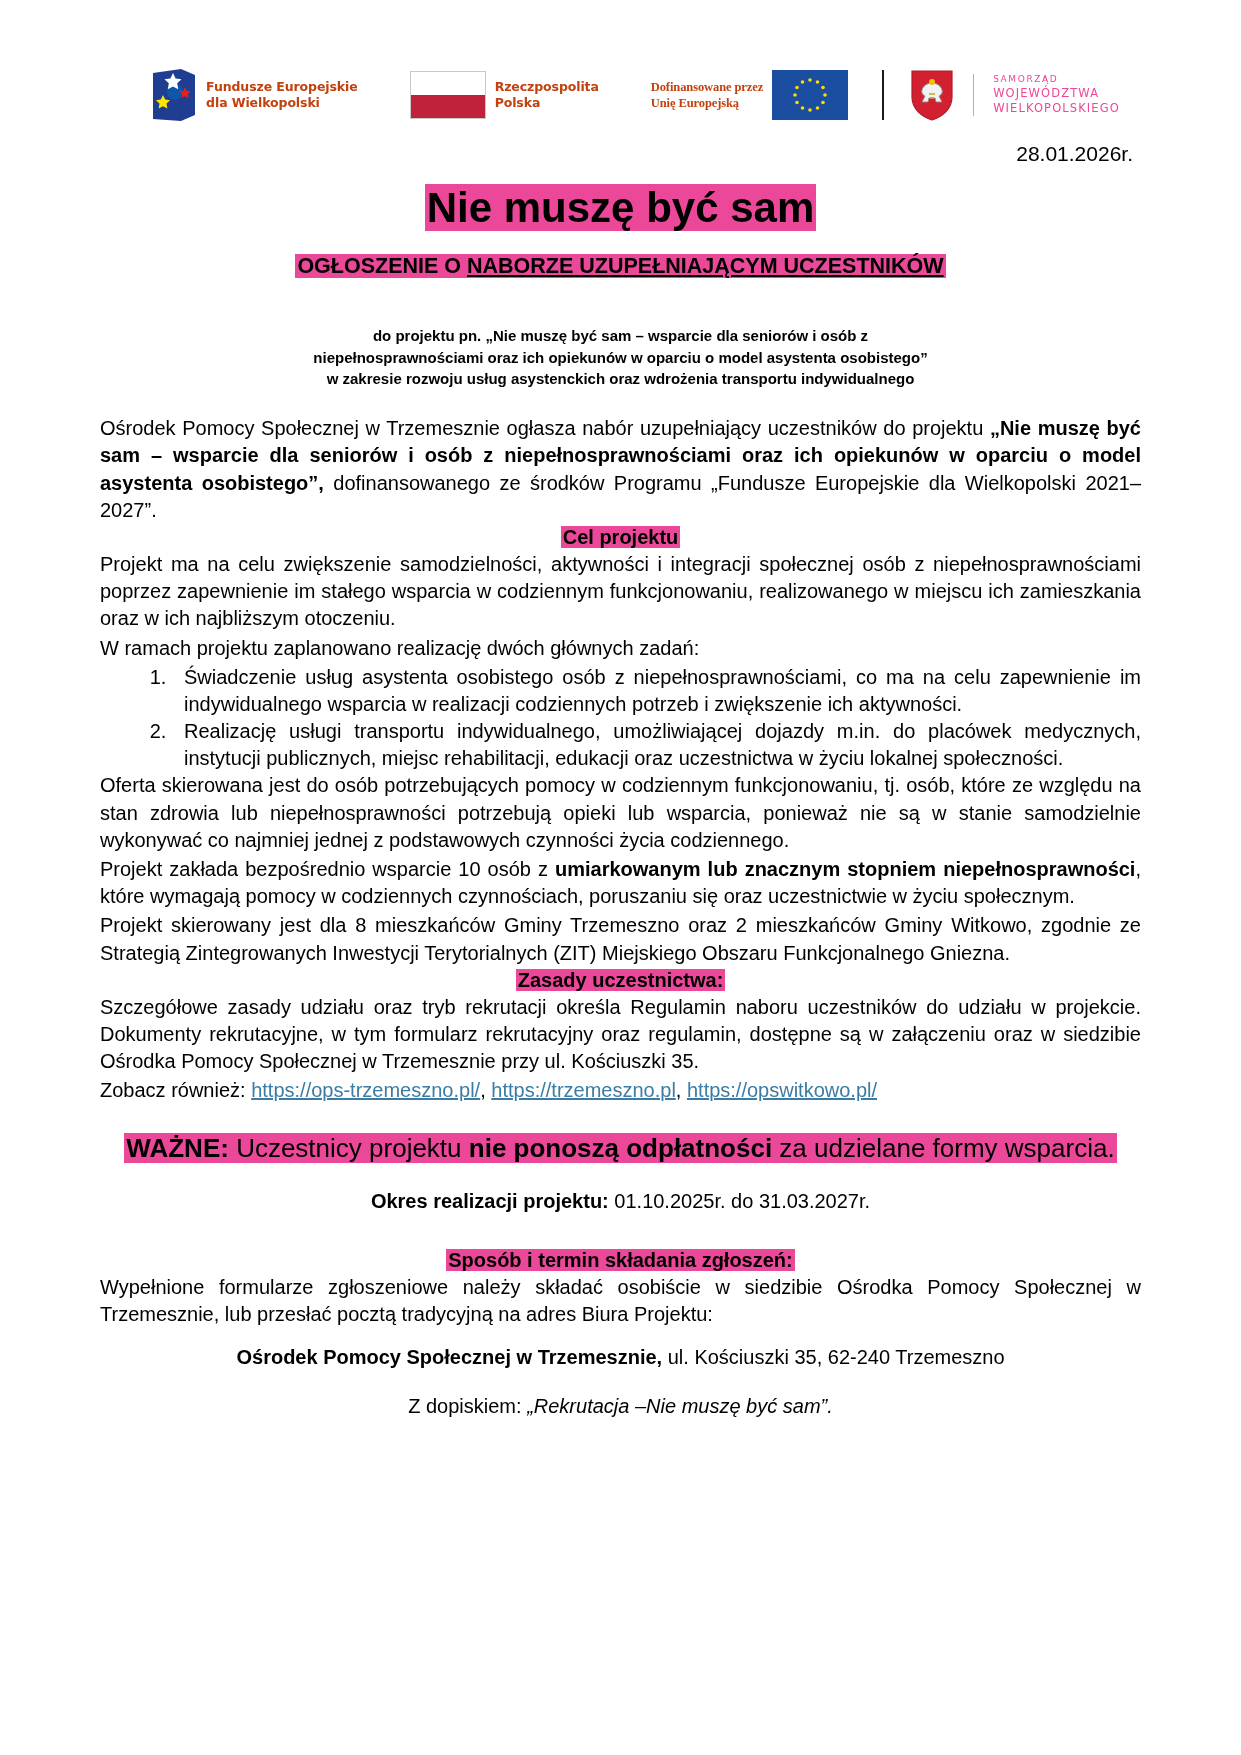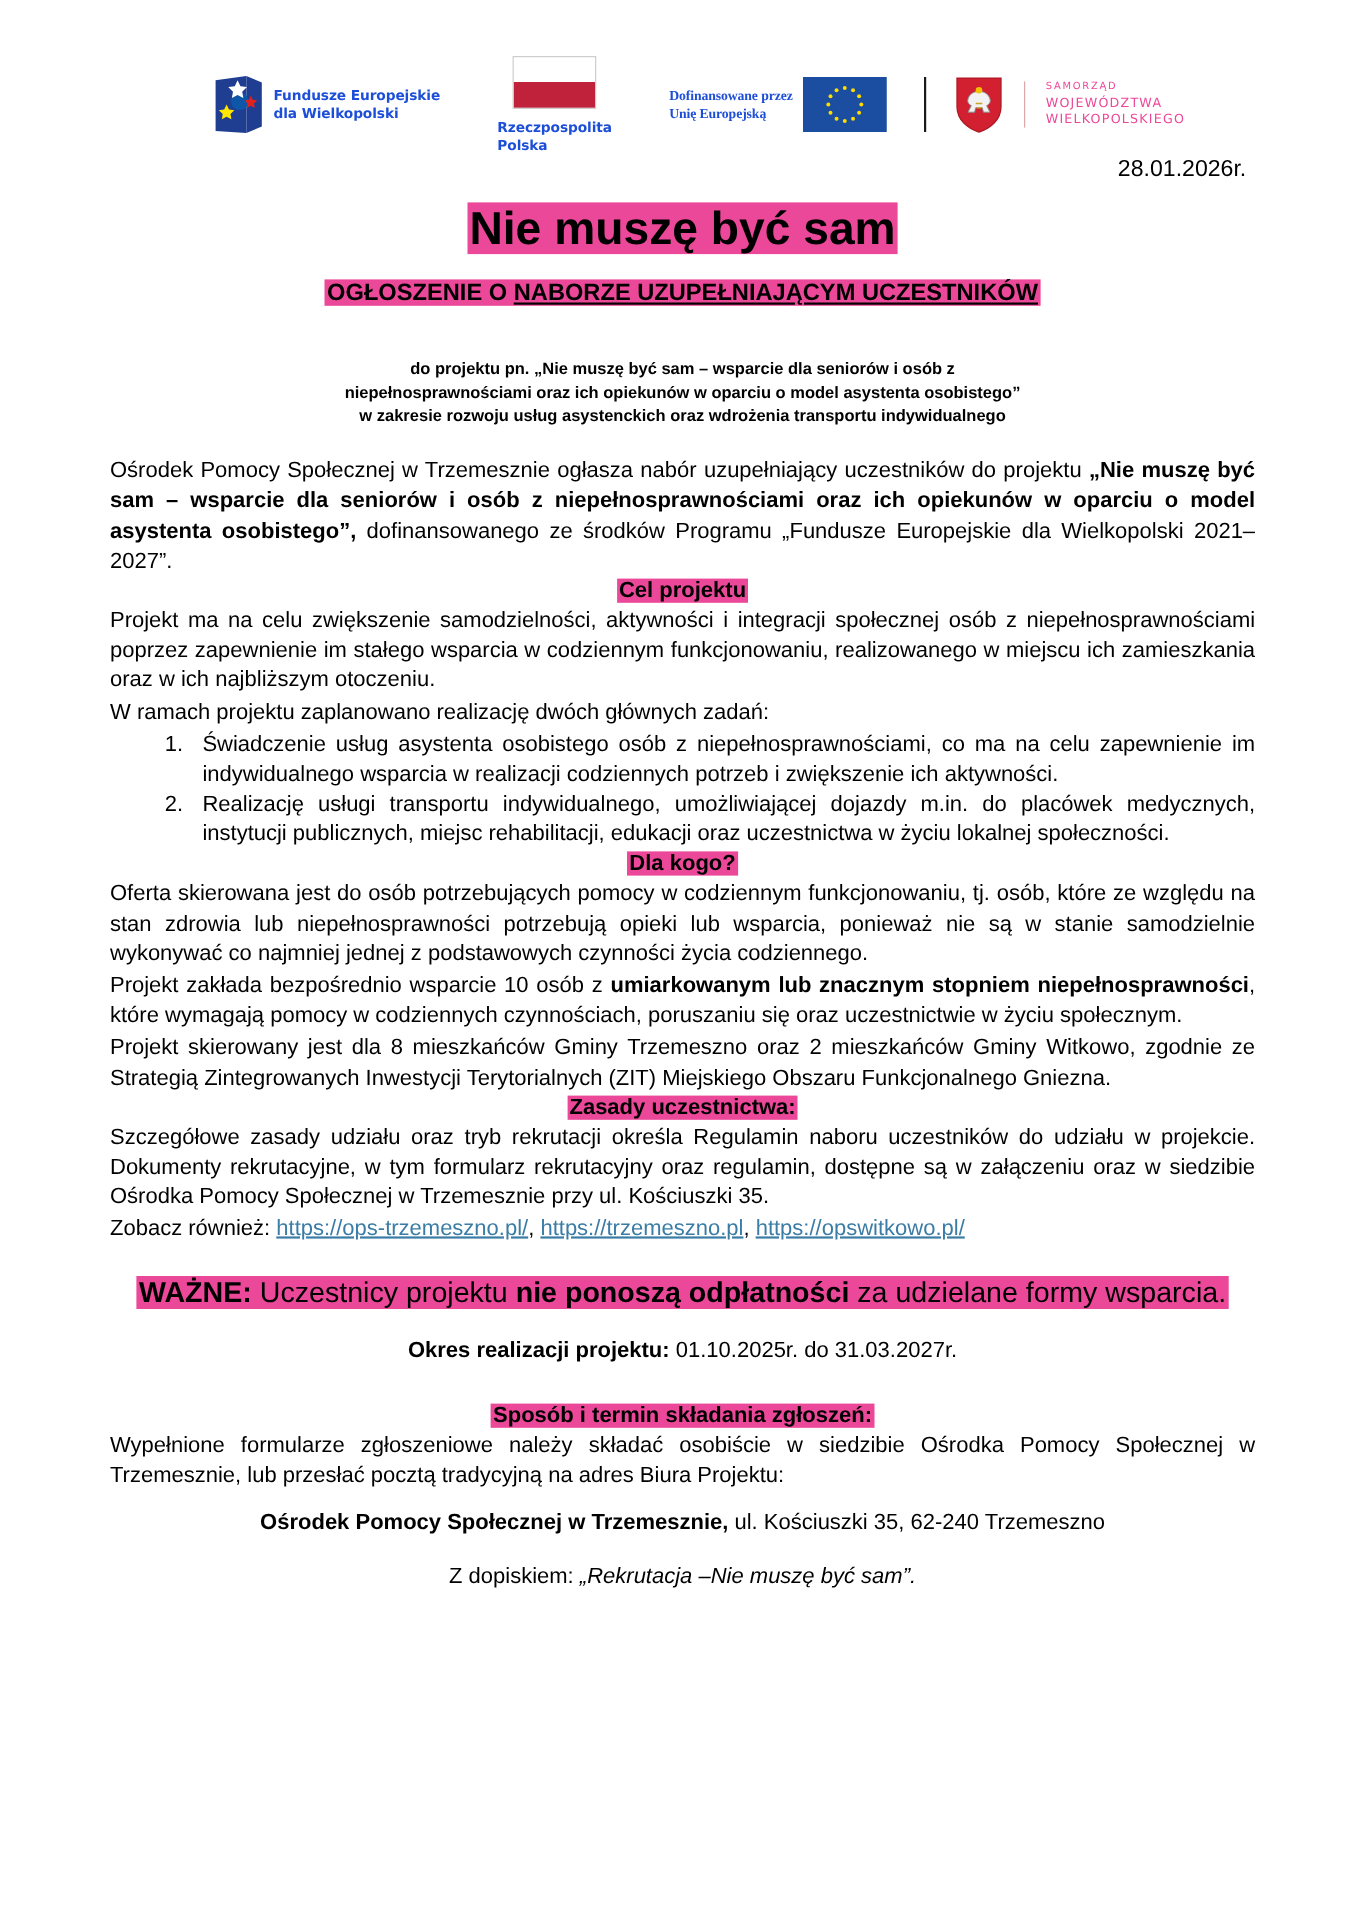--- a/index.html
+++ b/index.html
@@ -35,21 +35,21 @@
   .logo-block {
     display: flex;
     align-items: center;
     gap: 9px;
   }
   .logo-text {
     font-family: "DejaVu Sans", sans-serif;
     font-size: 12.5px;
     font-weight: bold;
     line-height: 1.28;
-    color: #1d4ed8;
+    color: #c2410c;
     letter-spacing: -0.1px;
     white-space: nowrap;
   }
   .logo-text .ln { display: block; }
 
   
   .fe-mark {
     width: 46px;
     height: 56px;
     position: relative;
@@ -58,21 +58,21 @@
   .fe-mark svg { display: block; }
 
   
   .pl-flag {
     width: 76px;
     height: 48px;
     border: 1px solid #c9c9c9;
     box-sizing: border-box;
     background: linear-gradient(to bottom, #ffffff 0 50%, #c1223b 50% 100%);
   }
-  .pl-block { margin-left: 52px; flex-direction: column; }
+  .pl-block { margin-left: 52px; }
 
   
   .eu-block { margin-left: 52px; }
   .eu-text { text-align: left; font-family: Liberation Serif, serif; }
   .eu-flag {
     width: 76px;
     height: 50px;
     background: #1b4ea0;
     position: relative;
   }
@@ -292,23 +292,20 @@
   <div class="section-head">
     <span class="hl">Cel projektu</span>
   </div>
   <p class="body">Projekt ma na celu zwiększenie samodzielności, aktywności i integracji społecznej osób z niepełnosprawnościami poprzez zapewnienie im stałego wsparcia w codziennym funkcjonowaniu, realizowanego w miejscu ich zamieszkania oraz w ich najbliższym otoczeniu.</p>
   <p class="body last-left">W ramach projektu zaplanowano realizację dwóch głównych zadań:</p>
   <ol class="tasks">
     <li>Świadczenie usług asystenta osobistego osób z niepełnosprawnościami, co ma na celu zapewnienie im indywidualnego wsparcia w realizacji codziennych potrzeb i zwiększenie ich aktywności.</li>
     <li>Realizację usługi transportu indywidualnego, umożliwiającej dojazdy m.in. do placówek medycznych, instytucji publicznych, miejsc rehabilitacji, edukacji oraz uczestnictwa w życiu lokalnej społeczności.</li>
   </ol>
 
-  <div class="section-head">
-    <span class="hl">Dla kogo?</span>
-  </div>
   <p class="body">Oferta skierowana jest do osób potrzebujących pomocy  w codziennym funkcjonowaniu, tj. osób, które ze względu na stan zdrowia lub niepełnosprawności potrzebują opieki lub wsparcia, ponieważ nie są w stanie samodzielnie wykonywać co najmniej jednej z podstawowych czynności życia codziennego.</p>
   <p class="body"><span>Projekt zakłada bezpośrednio wsparcie 10 osób z </span><b>umiarkowanym lub znacznym stopniem niepełnosprawności</b><span>, które wymagają pomocy w codziennych czynnościach, poruszaniu się oraz uczestnictwie w życiu społecznym.</span></p>
   <p class="body">Projekt skierowany jest dla 8 mieszkańców Gminy Trzemeszno oraz 2 mieszkańców Gminy Witkowo, zgodnie ze Strategią Zintegrowanych Inwestycji Terytorialnych (ZIT) Miejskiego Obszaru Funkcjonalnego Gniezna.</p>
 
   <div class="section-head">
     <span class="hl">Zasady uczestnictwa:</span>
   </div>
   <p class="body">Szczegółowe zasady udziału oraz tryb rekrutacji określa Regulamin naboru uczestników do udziału w projekcie. Dokumenty rekrutacyjne, w tym formularz rekrutacyjny oraz regulamin, dostępne są w załączeniu oraz w siedzibie Ośrodka Pomocy Społecznej w Trzemesznie przy ul. Kościuszki 35.</p>
   <p class="body last-left"><span>Zobacz również</span>: <a class="link" href="#">https://ops-trzemeszno.pl/</a>, <a class="link" href="#">https://trzemeszno.pl</a>, <a class="link" href="#">https://opswitkowo.pl/</a></p>
 

